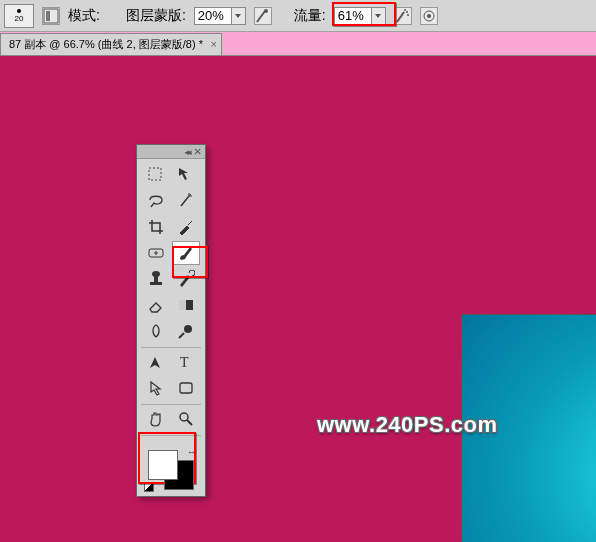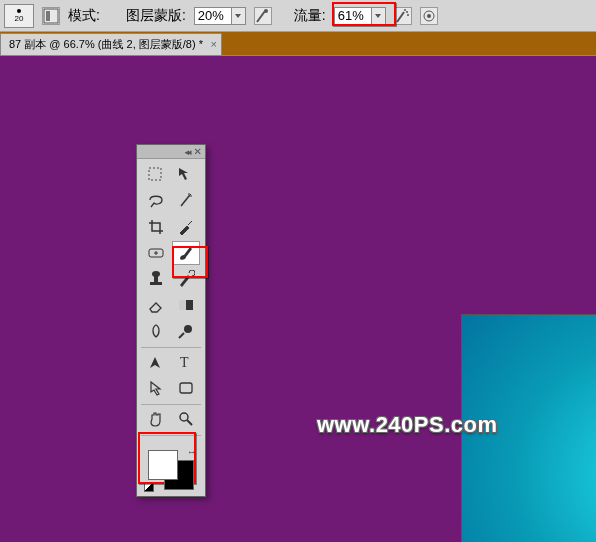--- a/index.html
+++ b/index.html
@@ -9,24 +9,24 @@
   .brush-preview .dot { width: 4px; height: 4px; background: #000; border-radius: 50%; margin-bottom: 1px; }
   .btn-group { display: flex; gap: 2px; align-items: center; }
   .tiny-btn { width: 18px; height: 18px; border: 1px solid #999; background: #e8e8e8; display: flex; align-items: center; justify-content: center; }
   .label { font-size: 14px; color: #000; white-space: nowrap; }
   .dropdown { height: 20px; background: #fff; border: 1px solid #888; padding: 0 18px 0 5px; font-size: 11px; position: relative; display: flex; align-items: center; }
   .dropdown .arrow { position: absolute; right: 3px; top: 5px; border-left: 4px solid transparent; border-right: 4px solid transparent; border-top: 5px solid #555; }
   .num-input { width: 38px; height: 18px; background: #fff; border: 1px solid #888; padding: 0 3px; font-size: 13px; display: flex; align-items: center; }
   .num-wrap { display: flex; align-items: center; }
   .num-arrow { width: 14px; height: 18px; border: 1px solid #888; border-left: none; background: #e8e8e8; display: flex; align-items: center; justify-content: center; }
   .num-arrow span { border-left: 3px solid transparent; border-right: 3px solid transparent; border-top: 4px solid #555; }
-  .tab-bar { height: 24px; background: #a16207; border-bottom: 1px solid #888; display: flex; align-items: flex-end; position: relative; }
+  .tab-bar { height: 24px; background: #f9a8d4; border-bottom: 1px solid #888; display: flex; align-items: flex-end; position: relative; }
   .tab { height: 22px; background: #d5d5d5; border: 1px solid #888; border-bottom: none; padding: 3px 18px 0 8px; font-size: 11px; position: relative; margin-left: 0; }
   .tab .close { position: absolute; right: 4px; top: 4px; font-size: 11px; color: #666; }
-  .canvas { position: absolute; left: 0; right: 0; top: 56px; bottom: 0; background: #701a75; }
+  .canvas { position: absolute; left: 0; right: 0; top: 56px; bottom: 0; background: #be185d; }
   .cyan-rect { position: absolute; right: 0; top: 258px; width: 135px; height: 230px; background: radial-gradient(circle at 140% 70%, #1fd8e8 0%, #089ab5 55%, #0274a0 100%); border: 1px solid #555; border-right: none; }
   .watermark { position: absolute; left: 317px; top: 356px; font: bold 22px Arial; color: #fff; text-shadow: -1px -1px 0 #666, 1px -1px 0 #666, -1px 1px 0 #666, 1px 1px 0 #666, 0 2px 3px rgba(0,0,0,.5); letter-spacing: .5px; }
 
   .tool-panel { position: absolute; left: 136px; top: 144px; width: 70px; background: #d5d5d5; border: 1px solid #666; box-shadow: 3px 3px 6px rgba(0,0,0,.35); }
   .panel-head { height: 14px; background: #bcbcbc; border-bottom: 1px solid #999; display: flex; justify-content: flex-end; align-items: center; padding: 0 3px; gap: 4px; }
   .panel-head .collapse { font-size: 9px; color: #555; letter-spacing: -2px; }
   .panel-head .x { font-size: 10px; color: #555; }
 
   .tool-grid { display: flex; flex-wrap: wrap; padding: 4px; gap: 0; }
   .tool { width: 28px; height: 24px; border: 1px solid transparent; display: flex; align-items: center; justify-content: center; margin: 0 1px 2px 1px; position: relative; }

